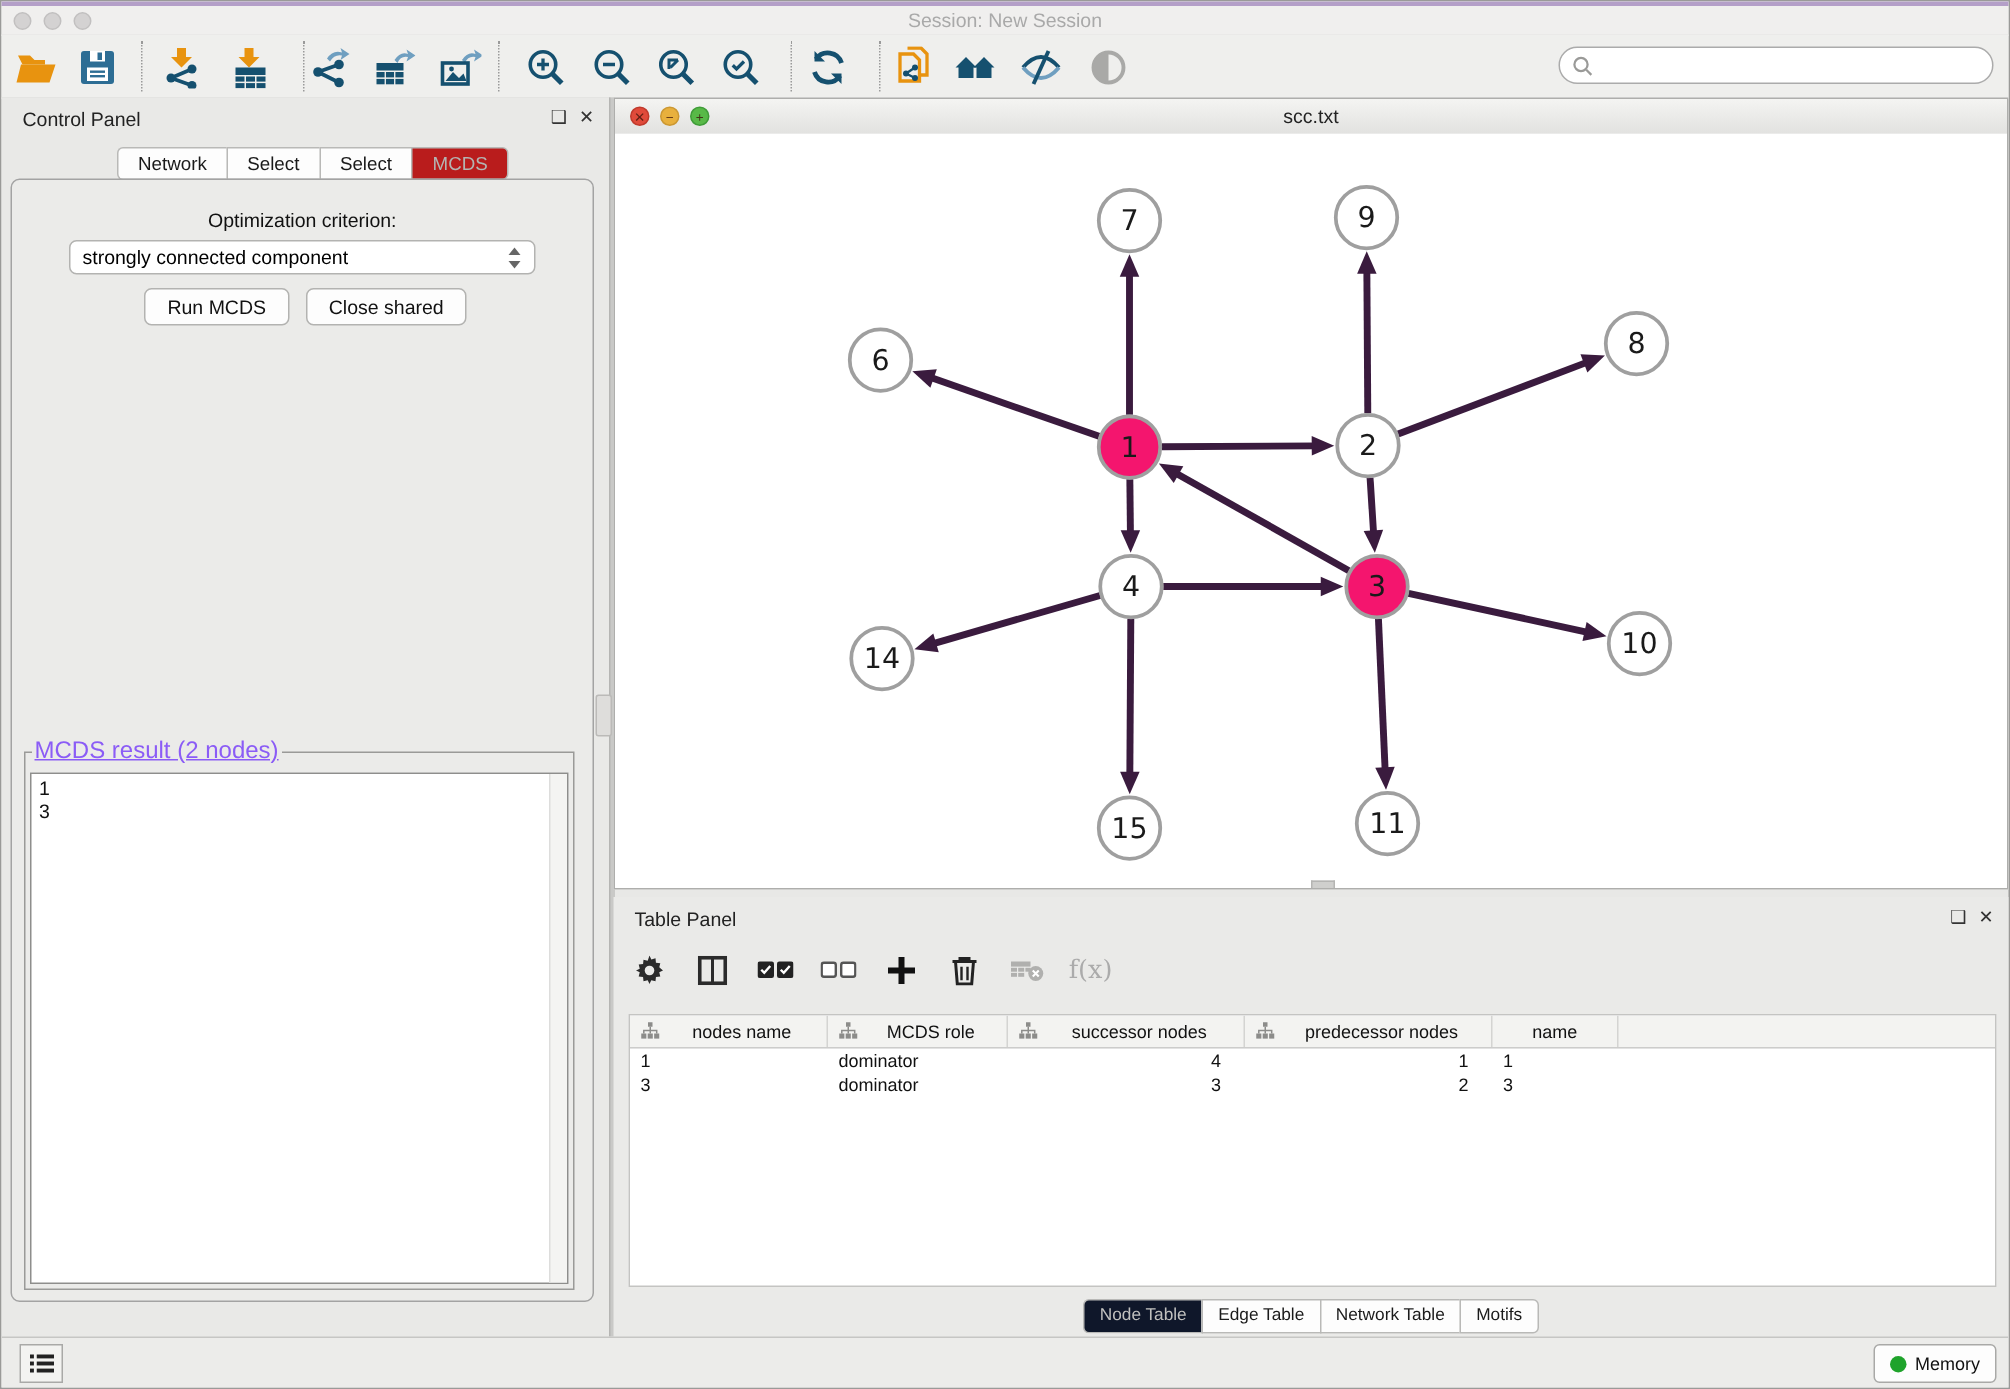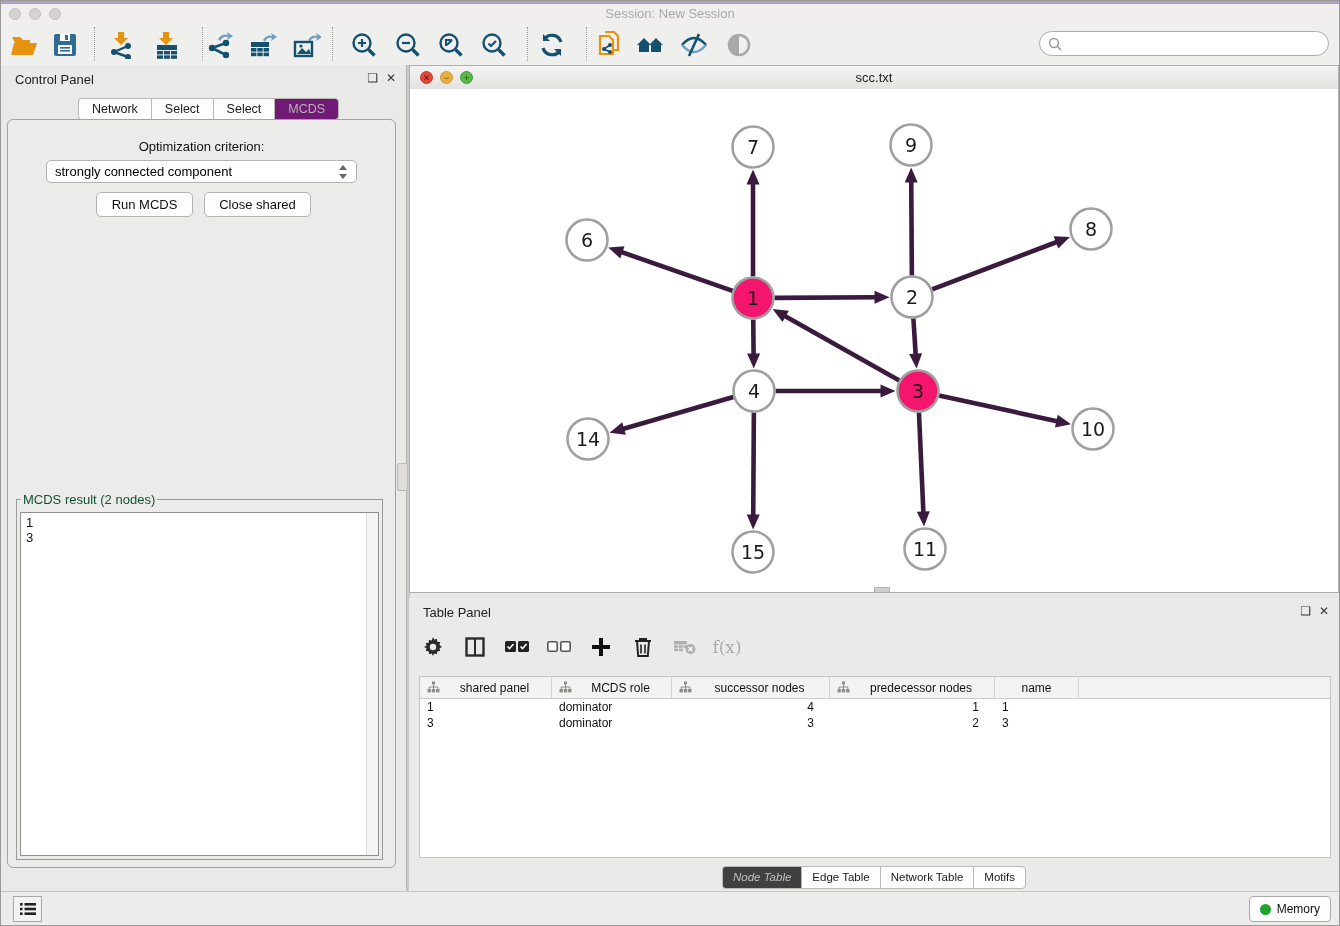--- a/index.html
+++ b/index.html
@@ -30,34 +30,34 @@
   .panel-head{position:absolute;left:0;top:0;right:0;height:28px;}
   .panel-head .ptitle{position:absolute;left:14px;top:7px;font-size:13px;color:#222;}
   .win-btns{position:absolute;right:10px;top:7px;display:flex;gap:8px;font-size:12px;color:#333;}
   .win-btns span{cursor:pointer;line-height:13px;}
 
   .cp-tabs{position:absolute;left:77px;top:33px;display:flex;}
   .cp-tab{height:20px;line-height:20px;padding:0 13px;font-size:12.5px;background:#fdfdfd;border:1px solid #b9b9b7;
           border-right:none;color:#1a1a1a;cursor:pointer;}
   .cp-tab:first-child{border-radius:4px 0 0 4px;}
   .cp-tab:last-child{border-right:1px solid #b9b9b7;border-radius:0 4px 4px 0;}
-  .cp-tab.active{background:#701a75;color:#b4b4b2;}
+  .cp-tab.active{background:#b91c1c;color:#b4b4b2;}
 
   .cp-body{position:absolute;left:6px;top:54px;width:387px;bottom:24px;background:#ebebe9;
            border:1px solid #a3a3a3;border-radius:6px;}
   .opt-label{position:absolute;left:0;right:0;top:19px;text-align:center;font-size:13px;color:#111;}
   .dropdown{position:absolute;left:38px;top:40px;width:311px;height:23px;background:#fff;border:1px solid #b3b3b1;
             border-radius:5px;display:flex;align-items:center;padding:0 8px;box-sizing:border-box;font-size:13px;cursor:pointer;}
   .dropdown .dd-text{flex:1;}
   .btn{position:absolute;height:23px;background:#fdfdfd;border:1px solid #b3b3b1;border-radius:5px;font-size:13px;
        display:flex;align-items:center;justify-content:center;cursor:pointer;color:#111;}
 
   .result-fieldset{position:absolute;left:8px;right:12px;top:372px;bottom:7px;border:1px solid #9a9a98;
                    margin:0;padding:2px;background:#ebebe9;}
-  .result-fieldset legend{font-size:13px;color:#14532d;padding:0 2px;margin-left:2px;}
+  .result-fieldset legend{font-size:16px;color:#8b5cf6;padding:0 2px;margin-left:2px;text-decoration:underline;}
   .result-area{position:absolute;left:3px;right:3px;top:5px;bottom:3px;background:#fff;border:1px solid #8e8e8c;
                font-size:13px;color:#111;padding:2px 5px;white-space:pre;overflow:hidden;}
   .result-scroll{position:absolute;right:4px;top:6px;bottom:4px;width:11px;background:#f4f4f2;border-left:1px solid #dddddc;}
 
   
   .net-window{position:absolute;left:408px;top:64px;right:0;height:528px;background:#fff;border:1px solid #aeaeac;box-sizing:border-box;}
   .net-titlebar{position:absolute;left:0;top:0;right:0;height:23px;background:linear-gradient(#f4f4f2,#e2e2e0);border-bottom:1px solid #bcbcba;}
   .net-title{position:absolute;left:0;right:0;top:4px;text-align:center;font-size:13px;color:#222;}
   .mac-dots{position:absolute;left:10px;top:5px;display:flex;gap:7px;}
   .mac-dot{width:13px;height:13px;border-radius:50%;font-size:9px;line-height:13px;text-align:center;color:rgba(60,20,10,.8);cursor:pointer;}
@@ -76,21 +76,21 @@
   .dt-header{display:flex;height:21px;background:#f3f3f1;border-bottom:1px solid #cccccb;}
   .dt-hcell{display:flex;align-items:center;border-right:1px solid #d4d4d2;font-size:12px;color:#111;box-sizing:border-box;position:relative;}
   .dt-hcell .hicon{position:absolute;left:7px;top:4px;}
   .dt-hcell .hlabel{flex:1;text-align:center;padding:0 4px 0 22px;}
   .dt-row{display:flex;height:16px;}
   .dt-cell{font-size:12px;color:#111;box-sizing:border-box;padding:1px 7px;overflow:hidden;white-space:nowrap;}
   .tp-tabs{position:absolute;left:0;right:0;bottom:3px;height:23px;display:flex;justify-content:center;}
   .tp-tab{height:21px;line-height:21px;padding:0 10px;font-size:11.5px;background:#fdfdfd;border:1px solid #b9b9b7;border-right:none;color:#1a1a1a;cursor:pointer;}
   .tp-tab:first-child{border-radius:4px 0 0 4px;}
   .tp-tab:last-child{border-right:1px solid #b9b9b7;border-radius:0 4px 4px 0;}
-  .tp-tab.active{background:#404040;color:#c0c0be;font-style:italic;}
+  .tp-tab.active{background:#0f172a;color:#c0c0be;}
 
   
   .statusbar{position:absolute;left:0;bottom:0;right:0;height:33px;background:#ececea;border-top:1px solid #c6c6c4;text-align:right;}
   .status-left-btn{position:absolute;left:12px;top:4px;width:27px;height:24px;background:#f3f3f1;border:1px solid #a9a9a7;
                    display:flex;align-items:center;justify-content:center;cursor:pointer;}
   .memory-btn{position:absolute;right:8px;top:4px;height:24px;padding:0 10px;background:#fdfdfd;border:1px solid #a9a9a7;
               border-radius:4px;display:flex;align-items:center;gap:6px;font-size:12px;color:#111;cursor:pointer;}
   .memory-dot{width:11px;height:11px;border-radius:50%;background:#1fa32b;}
 
   svg{display:block;}
@@ -433,21 +433,21 @@
           <div class="dt-hcell" style="width: 132px;">
             <svg class="hicon" width="13" height="13" viewBox="0 0 13 13">
               <g fill="#8c8c8a">
                 <rect x="5" y="0.5" width="3" height="3"></rect>
                 <rect x="0.5" y="8" width="3.4" height="3.4"></rect>
                 <rect x="4.8" y="8" width="3.4" height="3.4"></rect>
                 <rect x="9.1" y="8" width="3.4" height="3.4"></rect>
               </g>
               <path d="M6.5 3.5v2.5M2.2 8V6h8.6v2M6.5 6v2" stroke="#8c8c8a" stroke-width="1" fill="none"></path>
             </svg>
-            <span class="hlabel">shared panel</span>
+            <span class="hlabel">nodes name</span>
           </div>
           <div class="dt-hcell" style="width: 120px; align-items: center;">
             <svg class="hicon" width="13" height="13" viewBox="0 0 13 13">
               <g fill="#8c8c8a">
                 <rect x="5" y="0.5" width="3" height="3"></rect>
                 <rect x="0.5" y="8" width="3.4" height="3.4"></rect>
                 <rect x="4.8" y="8" width="3.4" height="3.4"></rect>
                 <rect x="9.1" y="8" width="3.4" height="3.4"></rect>
               </g>
               <path d="M6.5 3.5v2.5M2.2 8V6h8.6v2M6.5 6v2" stroke="#8c8c8a" stroke-width="1" fill="none"></path>

